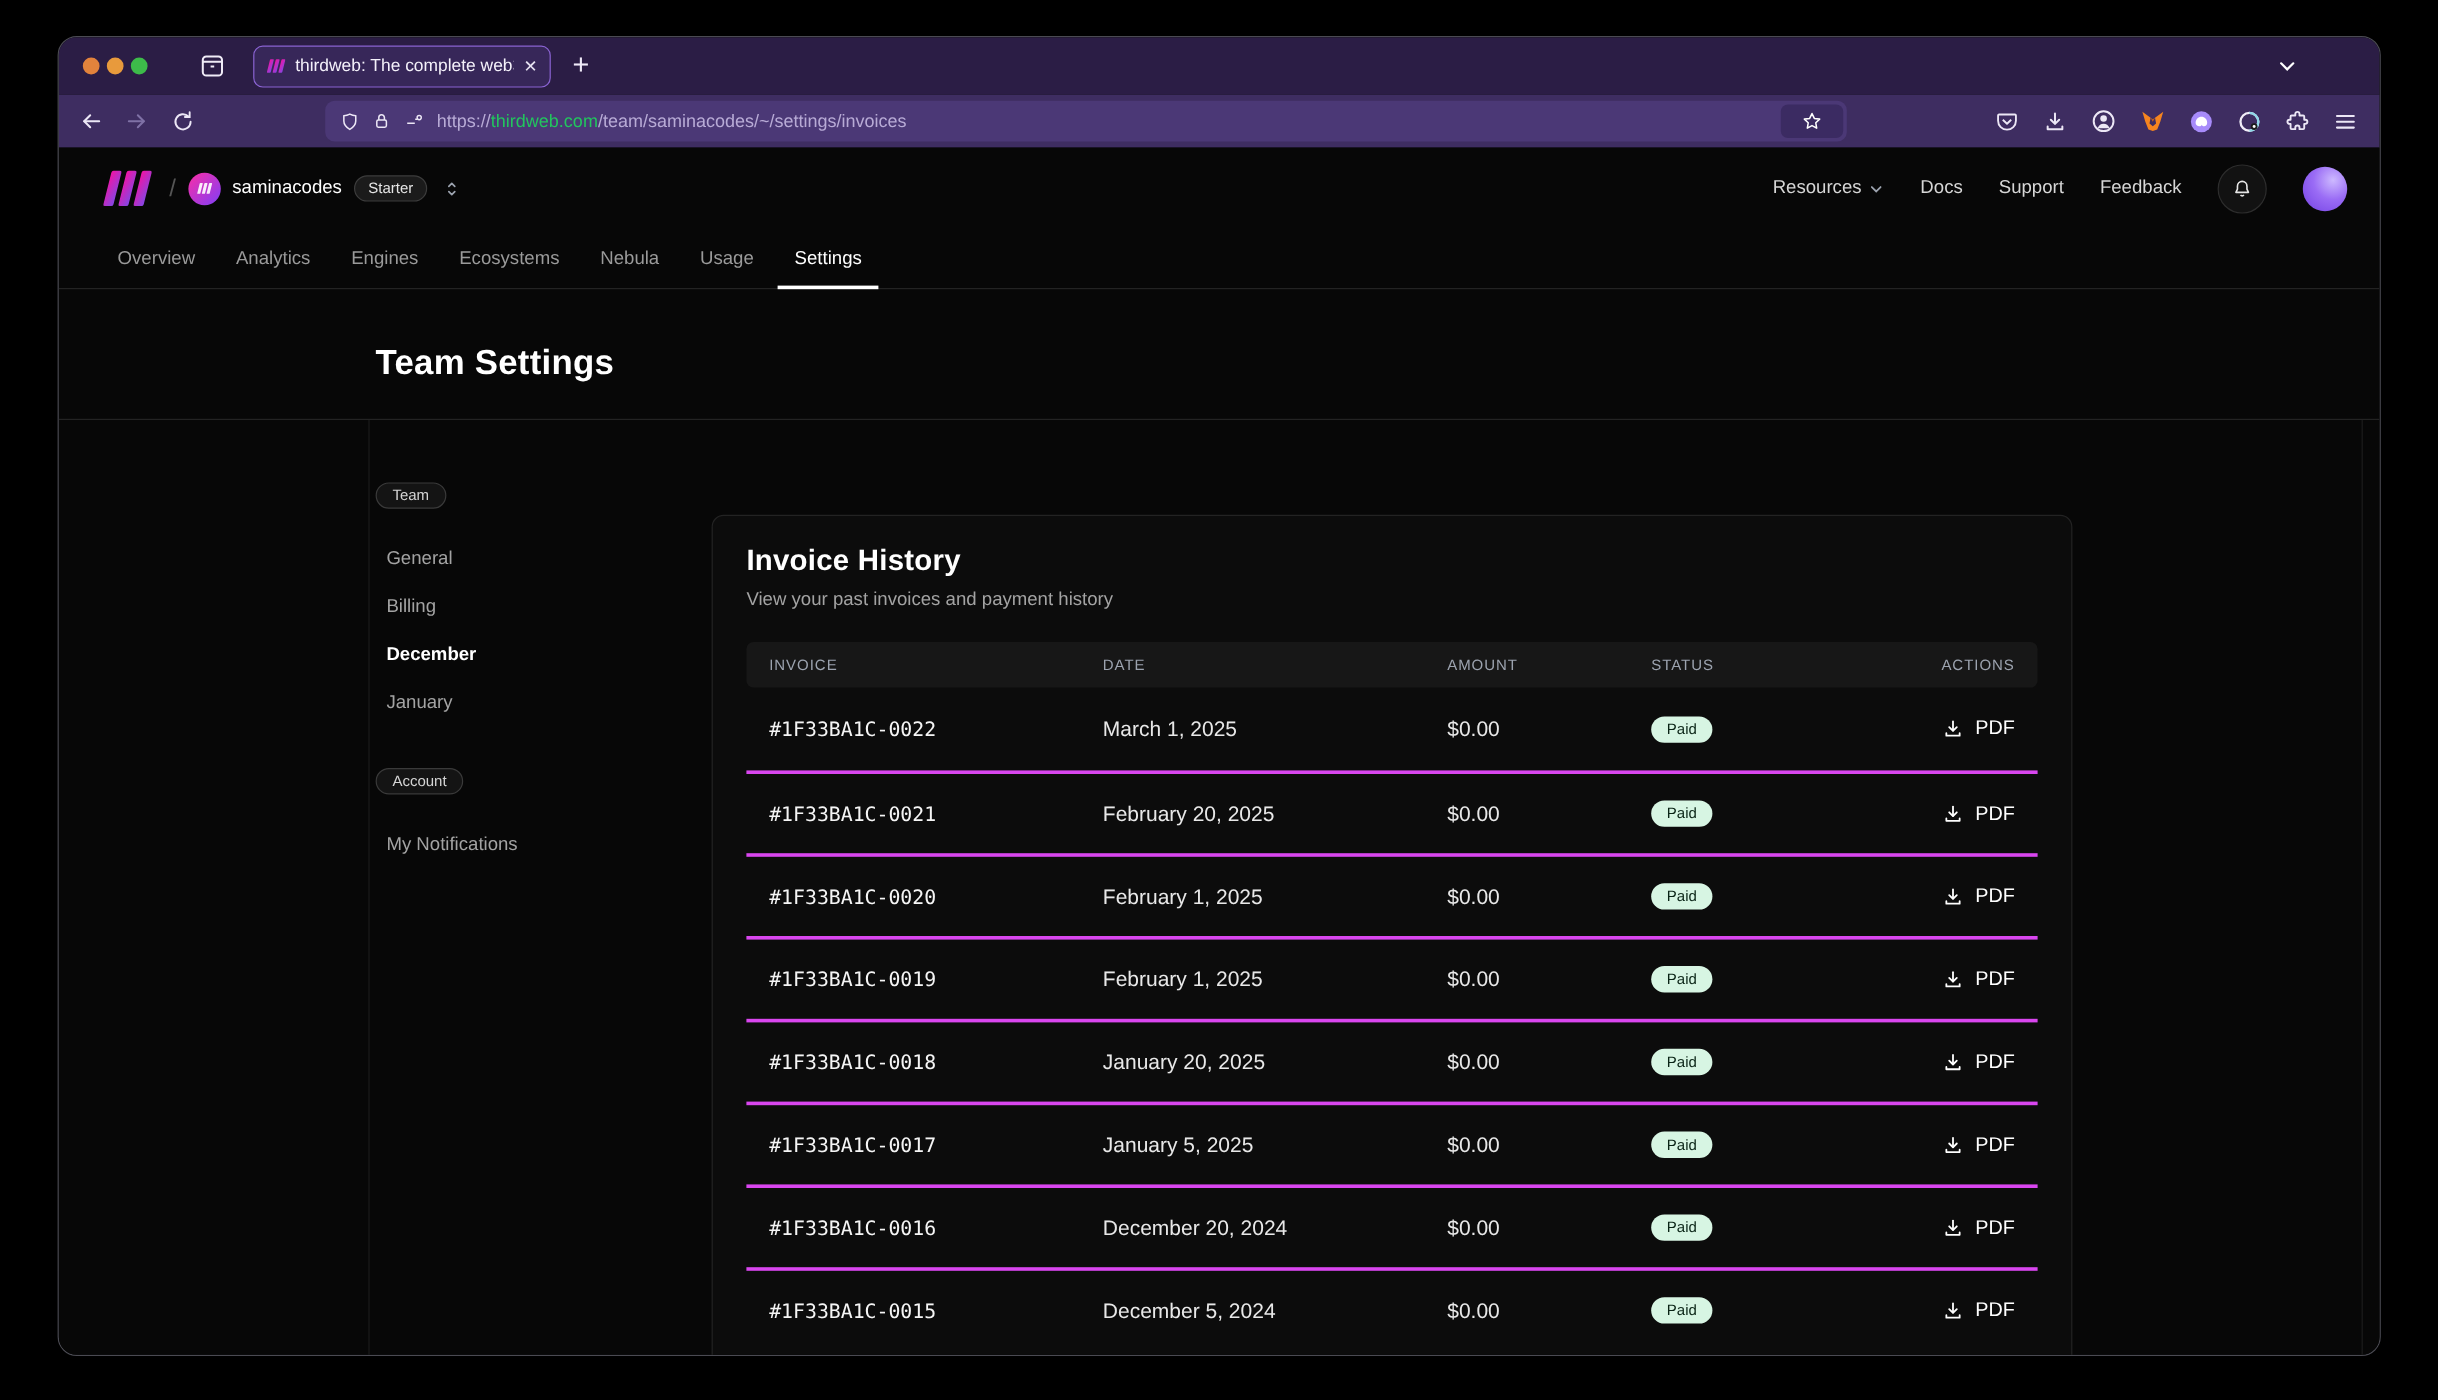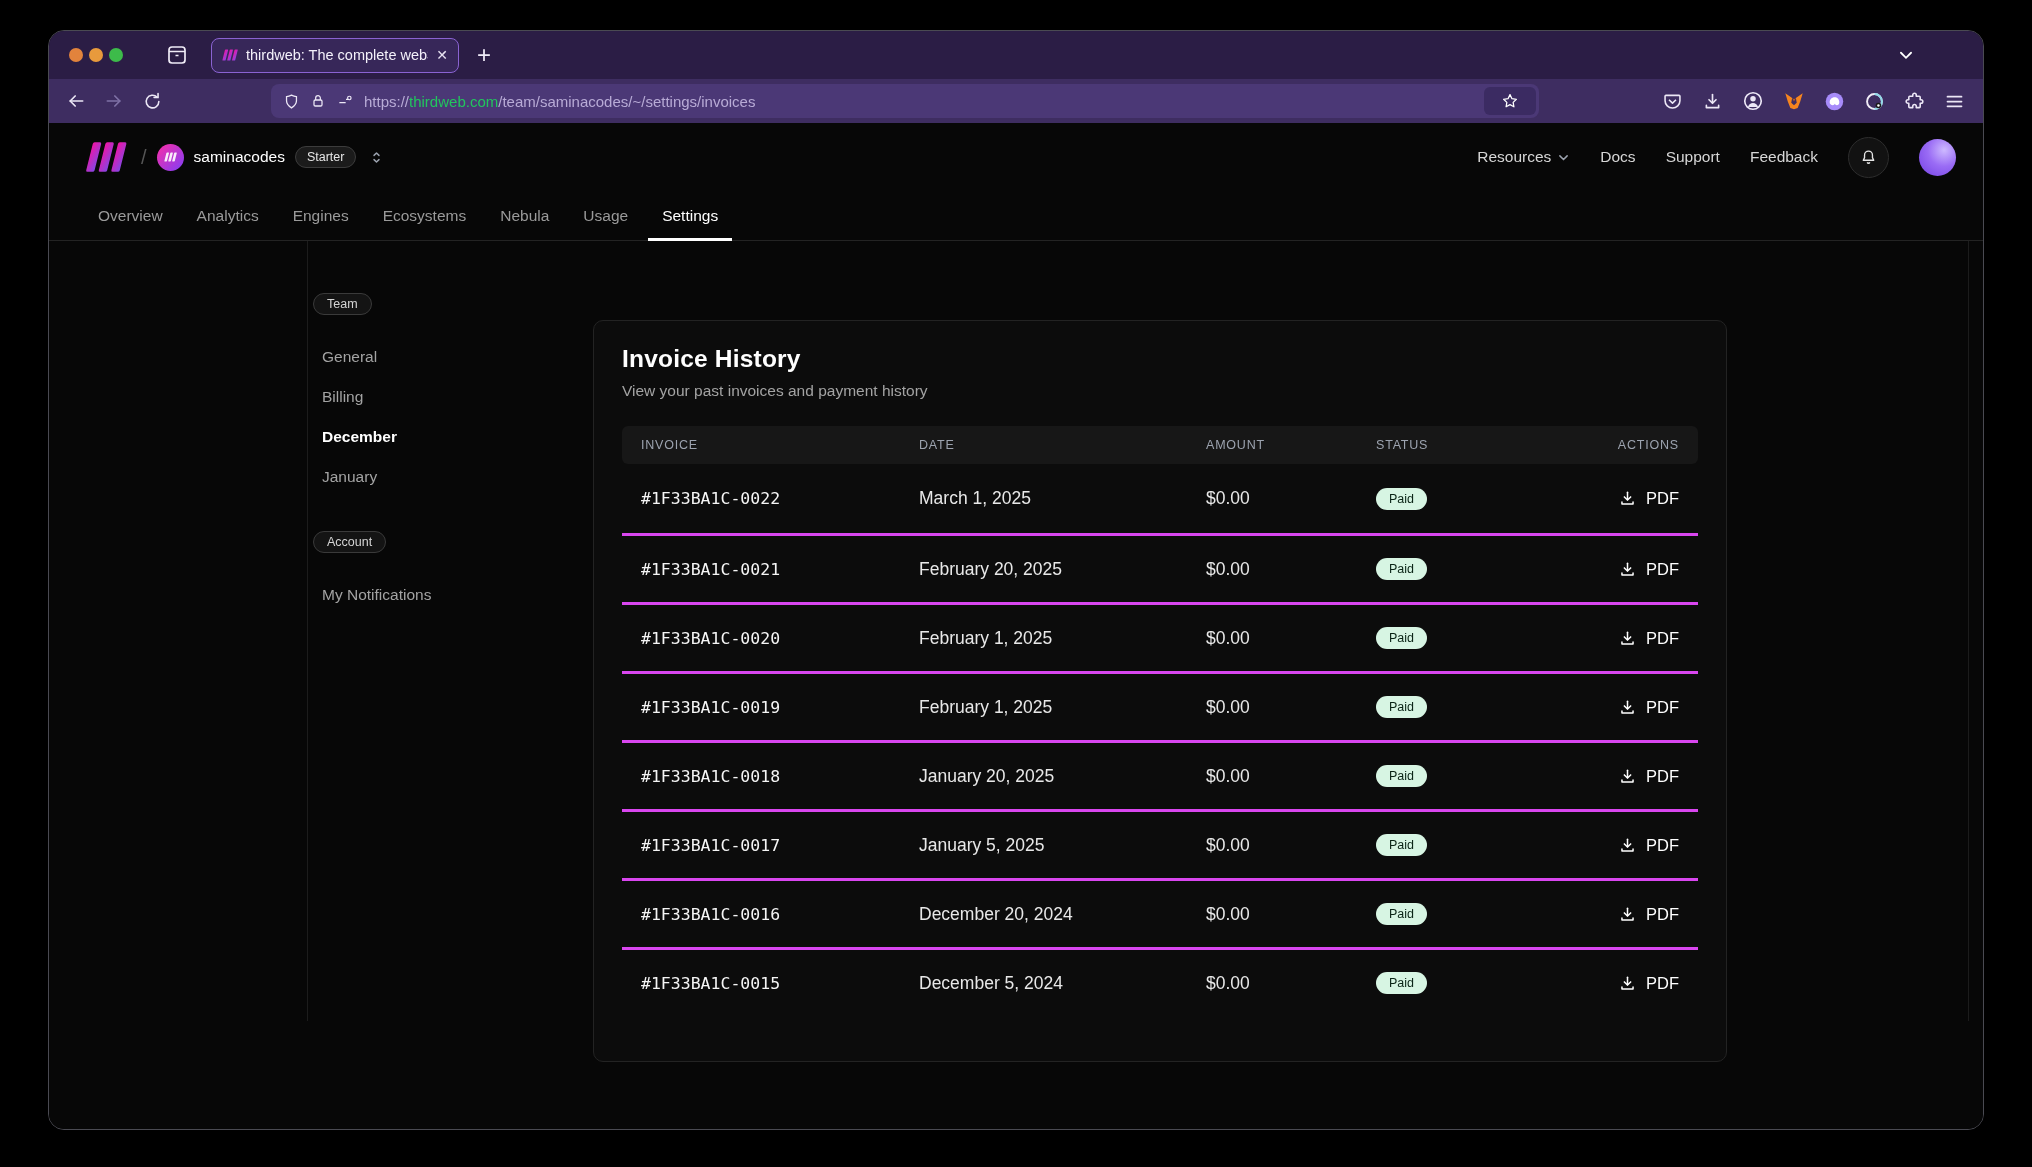--- a/index.html
+++ b/index.html
@@ -284,20 +284,23 @@
       <div class="site-tabs">
         <span class="stab">Overview</span>
         <span class="stab">Analytics</span>
         <span class="stab">Engines</span>
         <span class="stab">Ecosystems</span>
         <span class="stab">Nebula</span>
         <span class="stab">Usage</span>
         <span class="stab active">Settings</span>
       </div>
 
+      <div class="hero">
+        <h1>Team Settings</h1>
+      </div>
 
       <div class="content">
 
         <aside class="settings-nav">
           <span class="nav-badge">Team</span>
           <div class="nav-items">
             <span class="nav-item">General</span>
             <span class="nav-item">Billing</span>
             <span class="nav-item active">December</span>
             <span class="nav-item">January</span>

